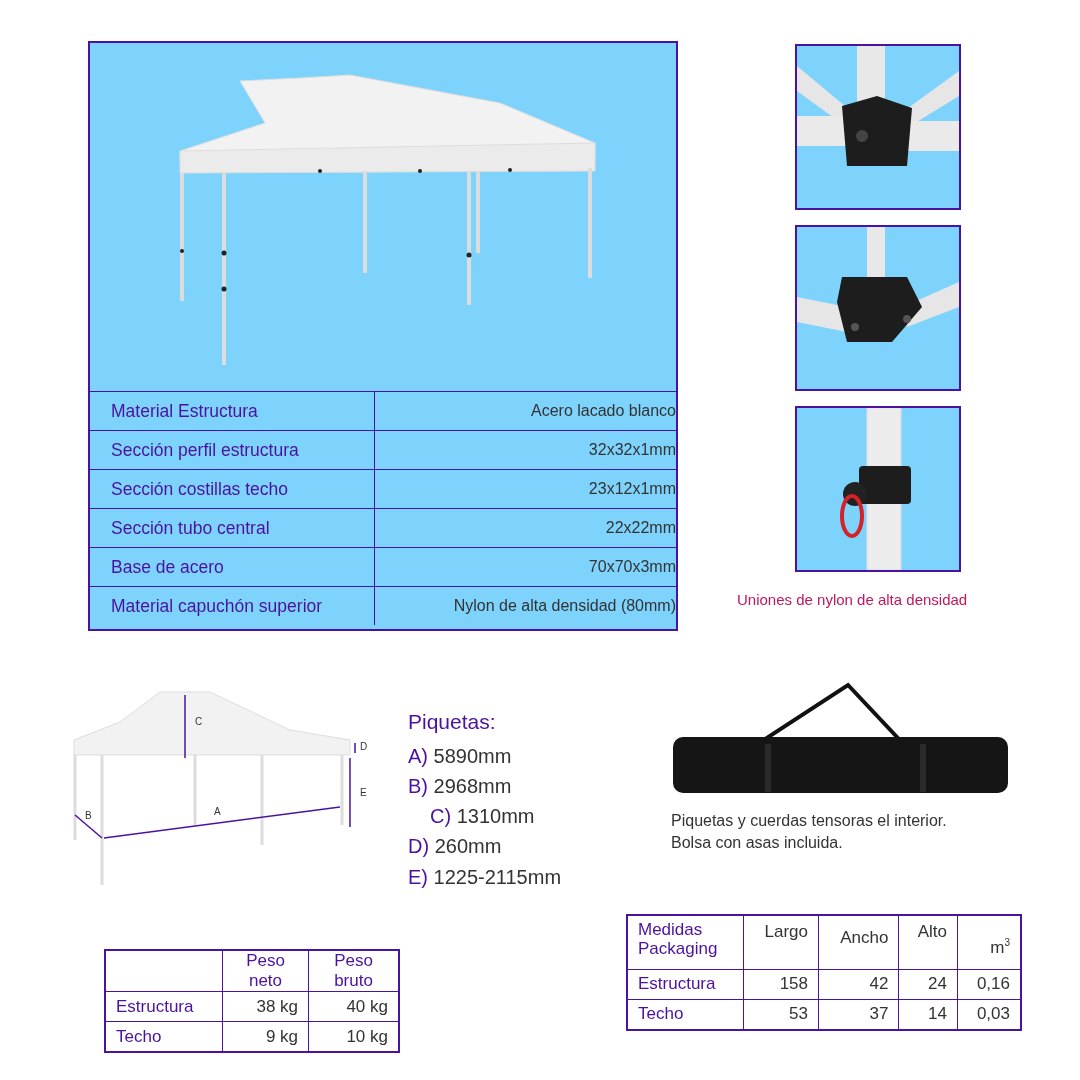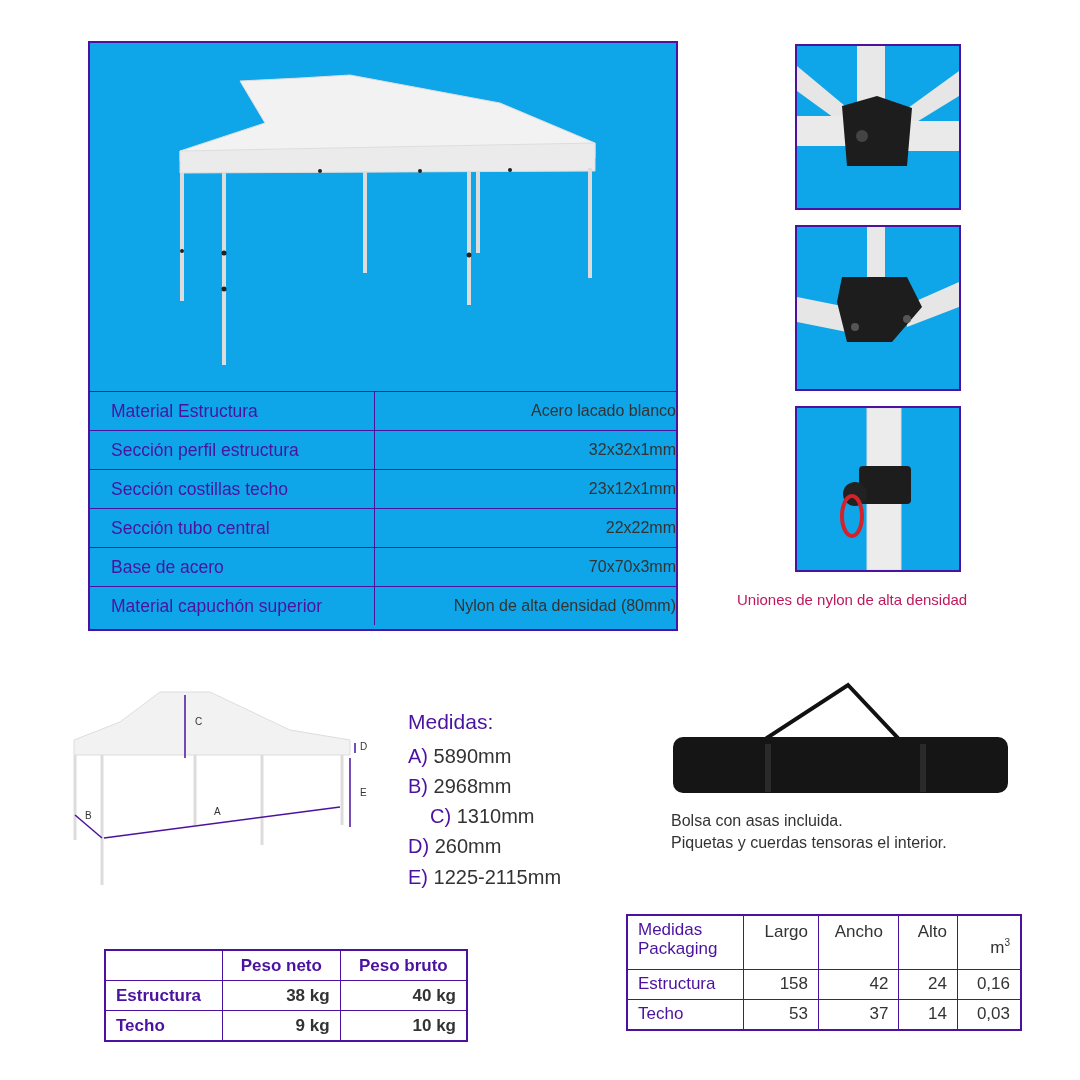--- a/index.html
+++ b/index.html
@@ -1,18 +1,18 @@
 <!DOCTYPE html>
 <html><head>
 <meta charset="utf-8">
 <style>
   html,body{margin:0;padding:0;background:#fff;}
   body{width:1080px;height:1080px;position:relative;overflow:hidden;font-family:"Liberation Sans",sans-serif;color:#333;}
   .abs{position:absolute;}
-  .frame{border:2px solid #4b12a0;box-sizing:border-box;background:#0ea5e9;}
+  .frame{border:2px solid #4b12a0;box-sizing:border-box;background:#7dd3fc;}
   
   #main-box{left:88px;top:41px;width:590px;height:590px;}
   #hero{position:absolute;left:0;top:0;width:586px;height:348px;}
   table.spec{position:absolute;left:0;top:348px;width:586px;border-collapse:collapse;}
   table.spec td{border-top:1.5px solid #4b12a0;height:38px;font-size:17.5px;padding:0;}
   table.spec td.l{color:#4b12a0;padding-left:21px;width:263px;border-right:1.5px solid #4b12a0;}
   table.spec td.r{text-align:right;color:#333;font-size:16px;}
   
   .detail{left:795px;width:166px;height:166px;}
   #caption1{left:737px;top:591px;font-size:15px;color:#be185d;}
@@ -133,39 +133,39 @@
   </g>
   <g font-family="Liberation Sans, sans-serif" font-size="10" fill="#333">
     <text x="135" y="45">C</text>
     <text x="300" y="70">D</text>
     <text x="300" y="116">E</text>
     <text x="25" y="139">B</text>
     <text x="154" y="135">A</text>
   </g>
 </svg>
 
-<div class="abs" id="medidas-title">Medidas:</div>
+<div class="abs" id="medidas-title">Piquetas:</div>
 <div class="abs mline" style="top:745px;"><span class="k">A)</span> <span>5890mm</span></div>
 <div class="abs mline" style="top:775px;"><span class="k">B)</span> <span>2968mm</span></div>
 <div class="abs mline" style="top:805px;margin-left:22px;"><span class="k">C)</span> <span>1310mm</span></div>
 <div class="abs mline" style="top:835px;text-align:right;"><span class="k">D)</span> <span>260mm</span></div>
 <div class="abs mline" style="top:866px;"><span class="k">E)</span> <span>1225-2115mm</span></div>
 
 <svg class="abs" style="left:668px;top:682px;" width="345" height="115" viewBox="0 0 345 115">
   <polyline points="50,88 180,3 260,88" fill="none" stroke="#111" stroke-width="4"></polyline>
   <rect x="5" y="55" width="335" height="56" rx="10" fill="#151515"></rect>
   <line x1="100" y1="62" x2="100" y2="110" stroke="#2a2a2a" stroke-width="6"></line>
   <line x1="255" y1="62" x2="255" y2="110" stroke="#2a2a2a" stroke-width="6"></line>
 </svg>
 <div class="abs" id="bag-caption">
+  <div>Piquetas y cuerdas tensoras el interior.</div>
   <div>Bolsa con asas incluida.</div>
-  <div>Piquetas y cuerdas tensoras el interior.</div>
-</div>
-
-<table class="w" style="left:104px;top:949px;width:364px;font-weight:bold;">
+</div>
+
+<table class="w" style="left:104px;top:949px;width:296px;">
   <tbody>
       <tr>
     <td style="width:96px;"></td>
     <td class="p" style="text-align:center;">Peso neto</td>
     <td class="p" style="text-align:center;">Peso bruto</td>
   </tr>
   <tr>
     <td class="p">Estructura</td>
     <td class="n">38 kg</td>
     <td class="n">40 kg</td>
@@ -176,21 +176,21 @@
     <td class="n">10 kg</td>
   </tr>
 </tbody>
   </table>
 
 <table class="w" style="left:626px;top:914px;width:396px;">
   <tbody>
       <tr style="height:54px;">
     <td class="p" style="vertical-align:top;padding-top:4px;line-height:19px;width:95px;">Medidas Packaging</td>
     <td style="vertical-align:top;padding-top:6px;text-align:right;">Largo</td>
-    <td style="vertical-align:top;padding-top:6px;text-align:center;">Ancho</td>
+    <td style="vertical-align:top;padding-top:12px;text-align:right;">Ancho</td>
     <td style="vertical-align:top;padding-top:6px;text-align:right;">Alto</td>
     <td style="vertical-align:top;padding-top:21px;text-align:right;"><span>m</span><sup>3</sup></td>
   </tr>
   <tr>
     <td class="p">Estructura</td>
     <td class="n">158</td>
     <td class="n">42</td>
     <td class="n">24</td>
     <td class="n">0,16</td>
   </tr>

